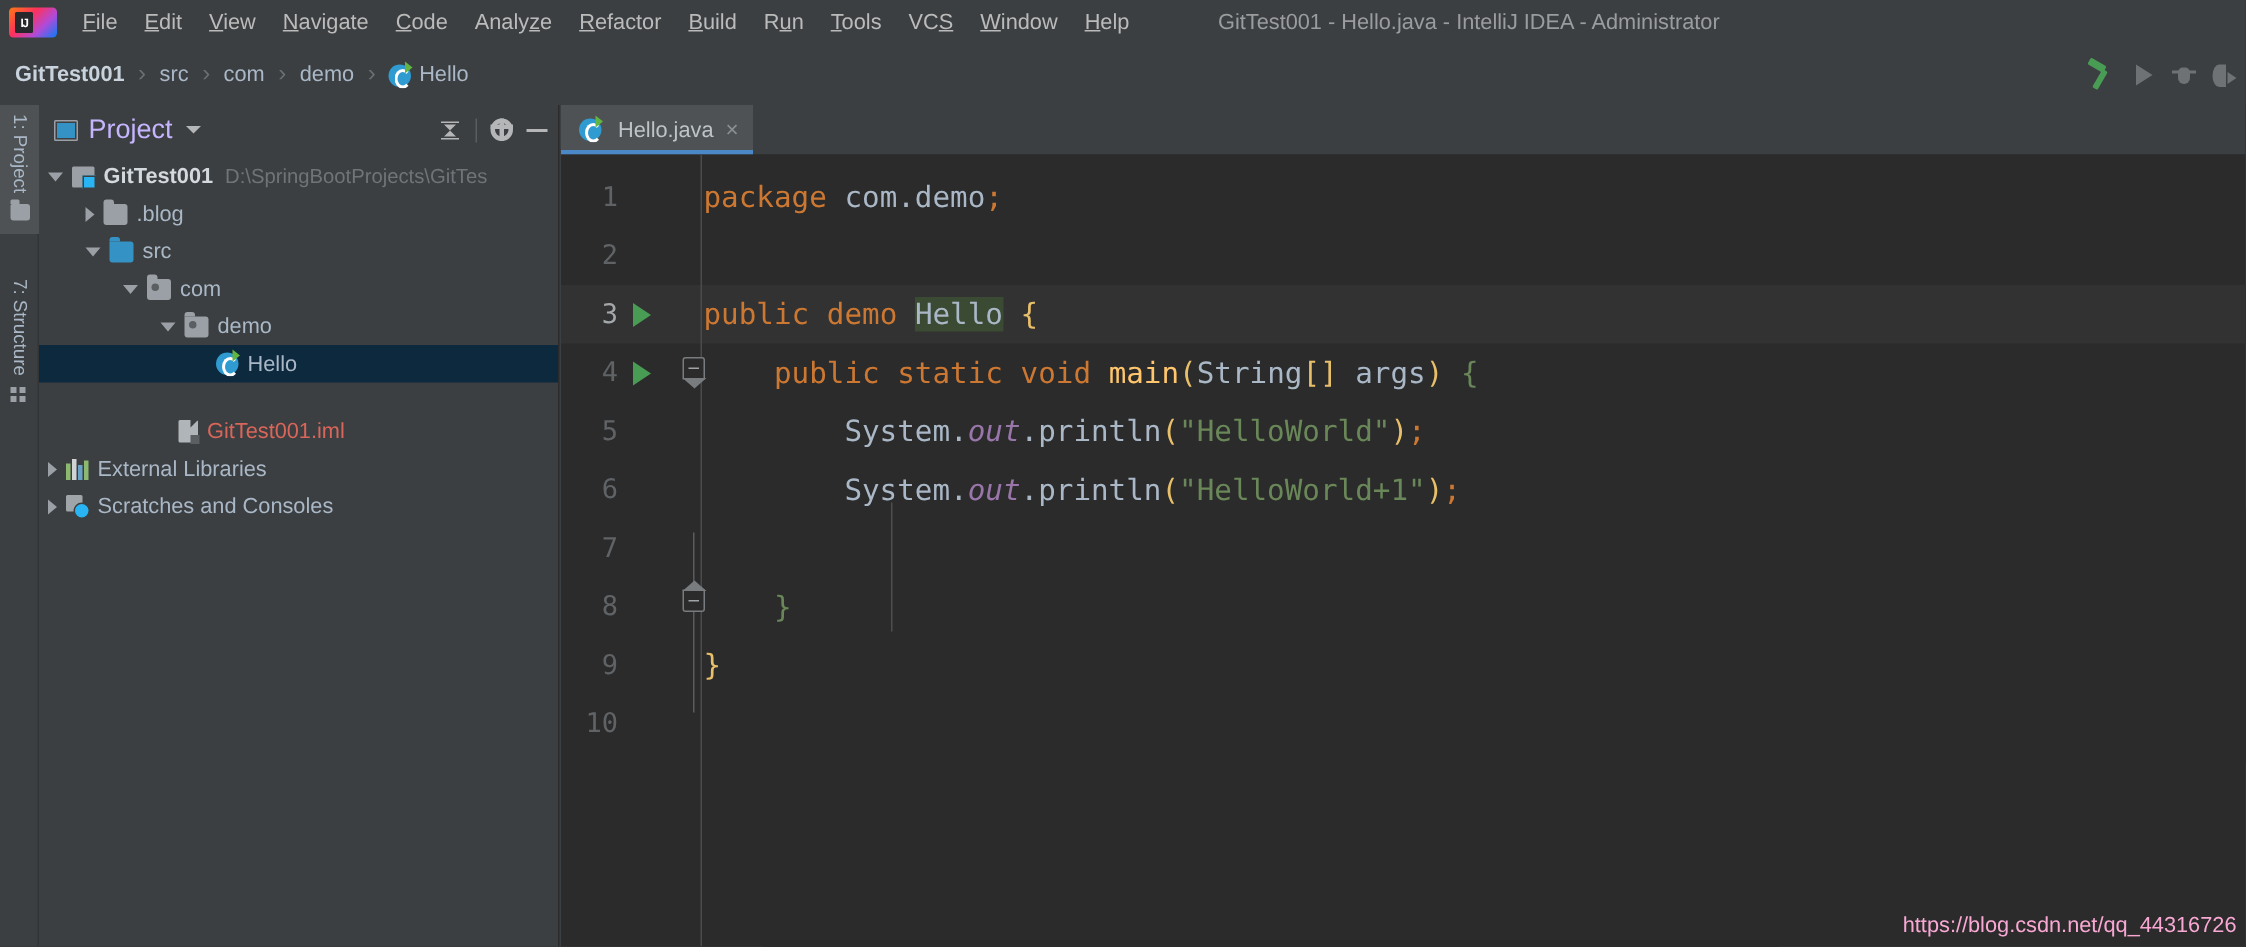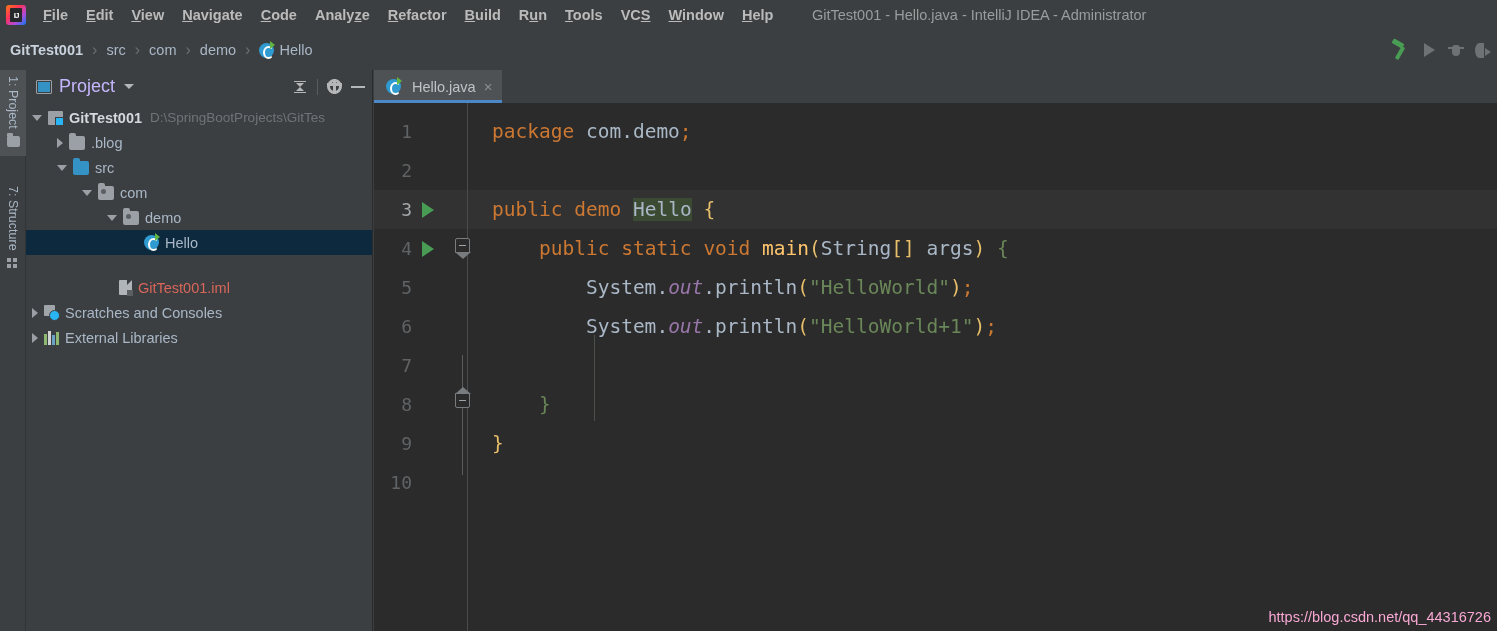--- a/index.html
+++ b/index.html
@@ -11,21 +11,21 @@
   }
   body { position: relative; }
 
   
   .menubar {
     position: absolute; top: 0; left: 0; width: 1497px; height: 30px;
     background: #3c3f41;
     display: flex; align-items: center;
   }
   .ij-logo {
-    width: 20px; height: 20px; margin-left: 6px; margin-right: 8px;
+    width: 32px; height: 20px; margin-left: 6px; margin-right: 8px;
     border-radius: 3px; position: relative; overflow: hidden;
     background: linear-gradient(135deg,#f97a12 0%, #fe315d 38%, #b24ad7 68%, #087cfa 100%);
     flex: 0 0 auto;
   }
   .ij-logo::after {
     content: ""; position: absolute; left: 4px; top: 3px; width: 12px; height: 14px;
     background: #27282c; border-radius: 1px;
   }
   .ij-logo .ij-txt {
     position: absolute; left: 0; top: 0; width: 20px; height: 20px;
@@ -357,21 +357,21 @@
   .foldmark.close::before {
     content:""; position:absolute; left:-1px; top:-7px;
     width:0;height:0; border-left:8.5px solid transparent;
     border-right:8.5px solid transparent; border-bottom:7px solid #787c7f;
   }
   .indentguide {
     position: absolute; width: 1px; background: #4b5048; z-index: 1;
   }
 
   .coderow {
-    position: absolute; left: 118px; height: 39px;
+    position: absolute; left: 95px; height: 39px;
     display: flex; align-items: center; z-index: 2;
     font-size: 19.5px; white-space: pre;
     font-family: "DejaVu Sans Mono", monospace;
   }
   .kw   { color: #cc7832; }
   .pkgn { color: #a9b7c6; }
   .hl   { background: #3b4a32; color: #a9b7c6; }
   .br-y { color: #e8bf6a; }
   .br-g { color: #6a8759; }
   .mth  { color: #ffc66d; }
@@ -386,21 +386,21 @@
     font-family: Liberation Sans, sans-serif;
   }
 </style>
 </head>
 <body>
 
 <div class="menubar">
   <div class="ij-logo">
     <span class="ij-txt">IJ</span>
   </div>
-  <div id="menu-items" style="display:flex;font-weight:bold;">
+  <div id="menu-items" style="display:flex;">
       <div class="menu-item"><span class="mn">F</span>ile</div>
       <div class="menu-item"><span class="mn">E</span>dit</div>
       <div class="menu-item"><span class="mn">V</span>iew</div>
       <div class="menu-item"><span class="mn">N</span>avigate</div>
       <div class="menu-item"><span class="mn">C</span>ode</div>
       <div class="menu-item">Analy<span class="mn">z</span>e</div>
       <div class="menu-item"><span class="mn">R</span>efactor</div>
       <div class="menu-item"><span class="mn">B</span>uild</div>
       <div class="menu-item">R<span class="mn">u</span>n</div>
       <div class="menu-item"><span class="mn">T</span>ools</div>
@@ -507,32 +507,32 @@
         <span class="class-ic" style="margin-right: 6px;"></span>
         <span class="tlabel">Hello</span>
       </div>
       <div class="tnode" style="padding-left: 81px; margin-top: 20px;">
         <span class="tw none"></span>
         <span class="ic ic-iml"></span>
         <span class="tlabel iml">GitTest001.iml</span>
       </div>
       <div class="tnode" style="padding-left: 6px;">
         <span class="tw right"></span>
-        <span class="ic ic-scratch"></span>
-        <span class="tlabel">Scratches and Consoles</span>
-      </div>
-      <div class="tnode" style="padding-left: 6px;">
-        <span class="tw right"></span>
         <span class="ic ic-lib">
           <i></i>
           <i></i>
           <i></i>
           <i></i>
         </span>
         <span class="tlabel">External Libraries</span>
+      </div>
+      <div class="tnode" style="padding-left: 6px;">
+        <span class="tw right"></span>
+        <span class="ic ic-scratch"></span>
+        <span class="tlabel">Scratches and Consoles</span>
       </div>
     </div>
 </div>
 
 <div class="editor-area">
   <div class="tabbar">
     <div class="tab">
       <span class="class-ic"></span>
       <span class="tab-label">Hello.java</span>
       <span class="tab-close">×</span>

